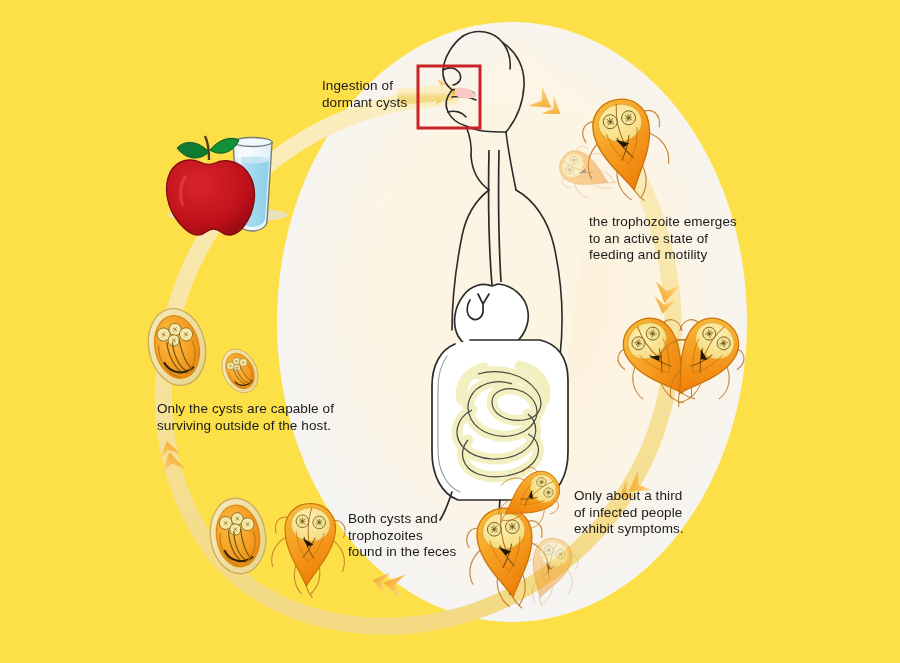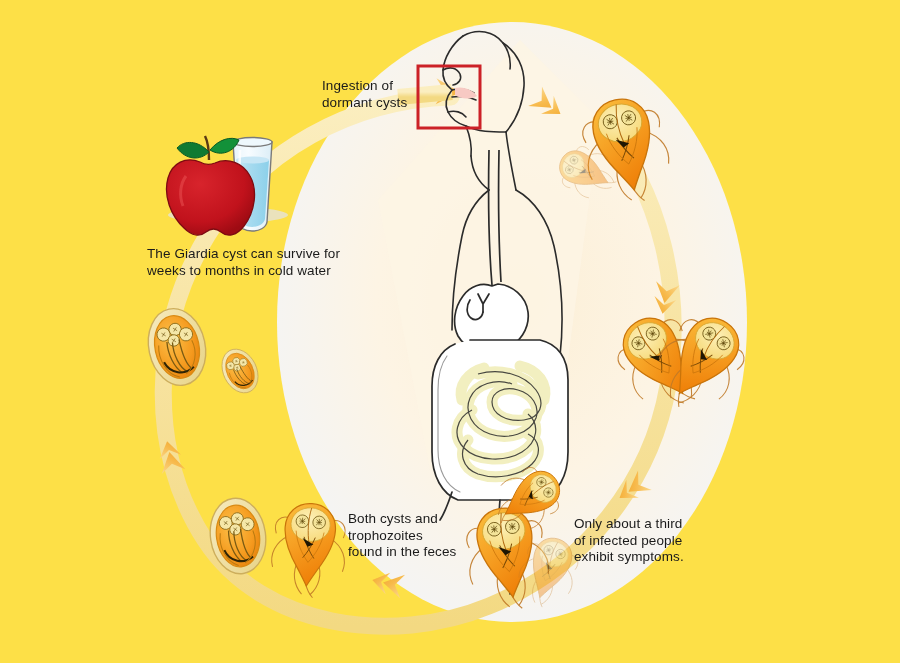--- a/index.html
+++ b/index.html
@@ -32,21 +32,21 @@
     white-space: pre-line;
     letter-spacing: 0.1px;
   }
   .caption.title-line {
     font-size: 13.5px;
   }
   #cap-ingestion   { left: 322px; top: 78px;  width: 180px; }
   #cap-water       { left: 147px; top: 246px; width: 215px; }
   #cap-outside     { left: 157px; top: 401px; width: 200px; }
   #cap-feces       { left: 348px; top: 511px; width: 140px; }
-  #cap-symptoms    { left: 574px; top: 516px; width: 165px; }
+  #cap-symptoms    { left: 574px; top: 488px; width: 165px; }
   #cap-excyst-head { left: 601px; top: 195px; width: 200px; }
   #cap-excyst-body { left: 589px; top: 214px; width: 200px; }
   #cap-replication { left: 587px; top: 421px; width: 190px; }
 </style>
 </head>
 <body>
 
 <div id="stage">
 
   <svg class="layer" viewBox="0 0 900 663" preserveAspectRatio="none">
@@ -400,28 +400,31 @@
       </g>
       <g transform="translate(240,371) scale(0.52) rotate(-26)">
         <use href="#cystSym"></use>
       </g>
     </g>
   </svg>
 
   <div class="caption" id="cap-ingestion">Ingestion of
 dormant cysts</div>
 
-  <div class="caption" id="cap-water">The Giardia cyst can survive for
-weeks to months in cold water</div>
-
+
+  <div class="caption" id="cap-outside">Only the cysts are capable of
+surviving outside of the host.</div>
 
   <div class="caption" id="cap-feces">Both cysts and
 trophozoites
 found in the feces</div>
 
   <div class="caption" id="cap-symptoms">Only about a third
 of infected people
 exhibit symptoms.</div>
 
 
+  <div class="caption" id="cap-excyst-body">the trophozoite emerges
+to an active state of
+feeding and motility</div>
 
 
 </div>
 
 </body></html>

